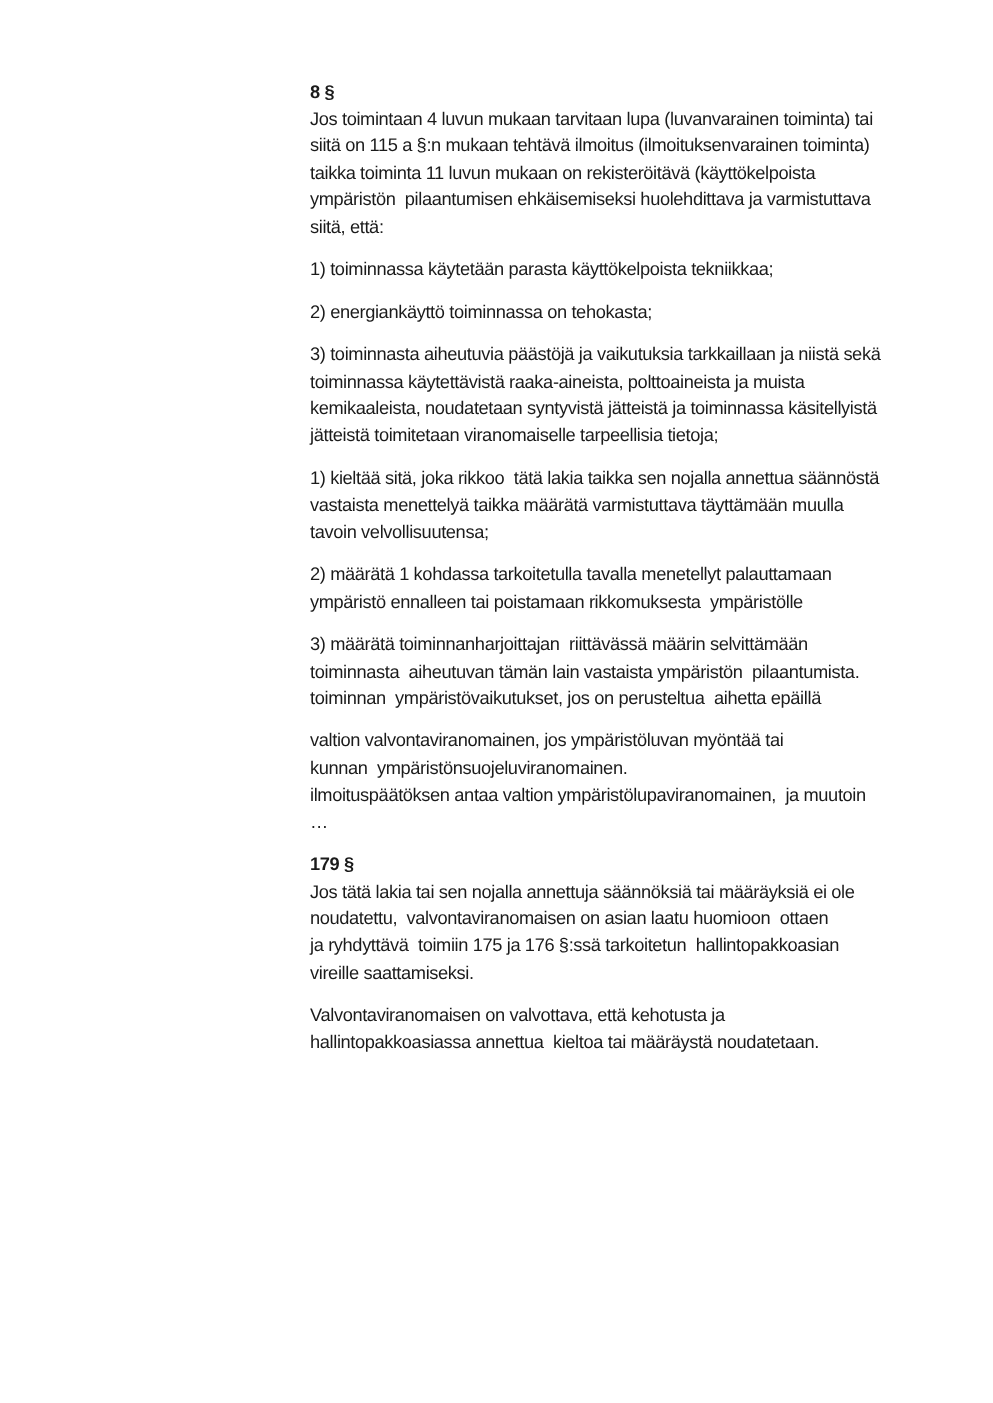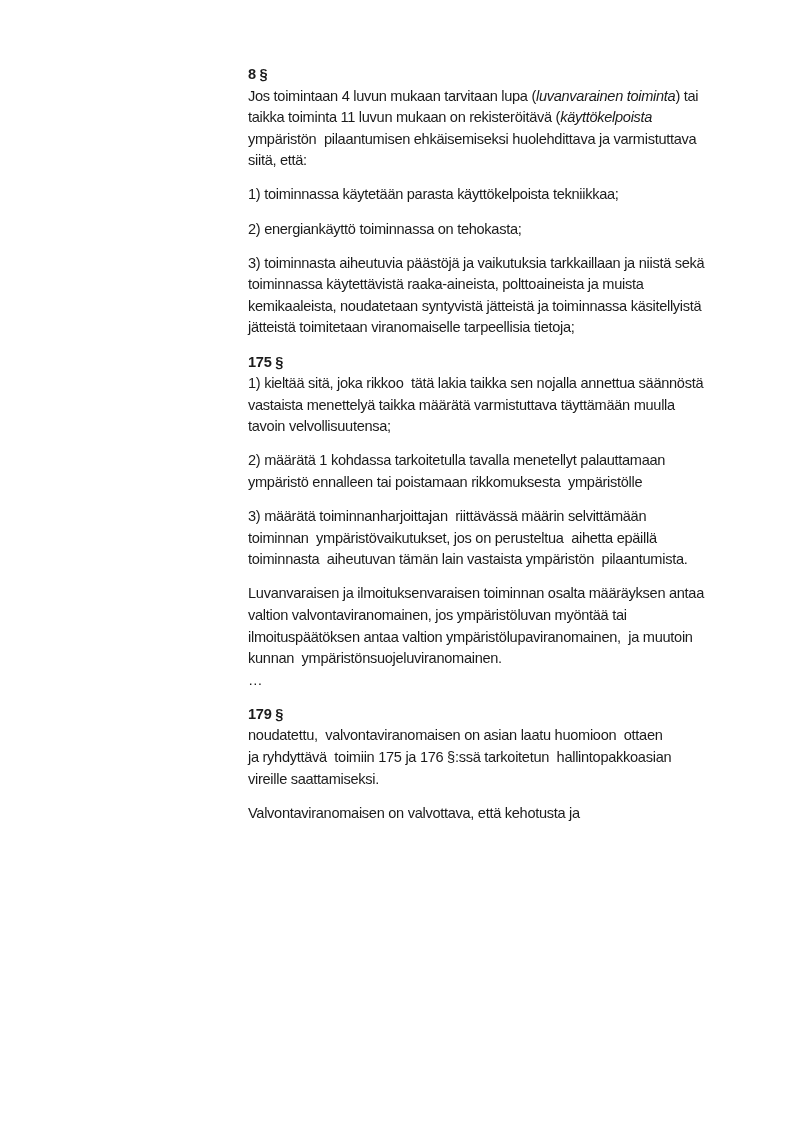--- a/index.html
+++ b/index.html
@@ -29,78 +29,76 @@
     margin: 0 0 12.5px 0;
   }
   .block.heading {
     font-weight: 700;
     margin-bottom: 0;
   }
   .line {
     white-space: pre;
   }
   .it {
-    font-style: italic;
   }
 </style>
 </head>
 <body>
 
 <div class="page">
   <div class="doc">
       <div class="block heading">
         <div class="line"><span>8 §</span></div>
       </div>
       <div class="block">
         <div class="line"><span>Jos toimintaan 4 luvun mukaan tarvitaan lupa (</span><span class="it">luvanvarainen toiminta</span><span>) tai</span></div>
+        <div class="line"><span>siitä on 115 a §:n mukaan tehtävä ilmoitus (</span><span class="it">ilmoituksenvarainen toiminta</span><span>)</span></div>
         <div class="line"><span>taikka toiminta 11 luvun mukaan on rekisteröitävä (</span><span class="it">käyttökelpoista</span></div>
         <div class="line"><span>ympäristön  pilaantumisen ehkäisemiseksi huolehdittava ja varmistuttava</span></div>
         <div class="line"><span>siitä, että:</span></div>
       </div>
       <div class="block">
         <div class="line"><span>1) toiminnassa käytetään parasta käyttökelpoista tekniikkaa;</span></div>
       </div>
       <div class="block">
         <div class="line"><span>2) energiankäyttö toiminnassa on tehokasta;</span></div>
       </div>
       <div class="block">
         <div class="line"><span>3) toiminnasta aiheutuvia päästöjä ja vaikutuksia tarkkaillaan ja niistä sekä</span></div>
         <div class="line"><span>toiminnassa käytettävistä raaka-aineista, polttoaineista ja muista</span></div>
         <div class="line"><span>kemikaaleista, noudatetaan syntyvistä jätteistä ja toiminnassa käsitellyistä</span></div>
         <div class="line"><span>jätteistä toimitetaan viranomaiselle tarpeellisia tietoja;</span></div>
       </div>
-      <div class="block heading">
-        <div class="line"><span>175 §</span></div>
-      </div>
       <div class="block">
         <div class="line"><span>1) kieltää sitä, joka rikkoo  tätä lakia taikka sen nojalla annettua säännöstä</span></div>
         <div class="line"><span>vastaista menettelyä taikka määrätä varmistuttava täyttämään muulla</span></div>
         <div class="line"><span>tavoin velvollisuutensa;</span></div>
       </div>
       <div class="block">
         <div class="line"><span>2) määrätä 1 kohdassa tarkoitetulla tavalla menetellyt palauttamaan</span></div>
         <div class="line"><span>ympäristö ennalleen tai poistamaan rikkomuksesta  ympäristölle</span></div>
       </div>
       <div class="block">
         <div class="line"><span>3) määrätä toiminnanharjoittajan  riittävässä määrin selvittämään</span></div>
+        <div class="line"><span>toiminnasta  aiheutuvan tämän lain vastaista ympäristön  pilaantumista.</span></div>
         <div class="line"><span>toiminnan  ympäristövaikutukset, jos on perusteltua  aihetta epäillä</span></div>
-        <div class="line"><span>toiminnasta  aiheutuvan tämän lain vastaista ympäristön  pilaantumista.</span></div>
       </div>
       <div class="block">
-        <div class="line"><span>Luvanvaraisen ja ilmoituksenvaraisen toiminnan osalta määräyksen antaa</span></div>
         <div class="line"><span>valtion valvontaviranomainen, jos ympäristöluvan myöntää tai</span></div>
+        <div class="line"><span>kunnan  ympäristönsuojeluviranomainen.</span></div>
         <div class="line"><span>ilmoituspäätöksen antaa valtion ympäristölupaviranomainen,  ja muutoin</span></div>
-        <div class="line"><span>kunnan  ympäristönsuojeluviranomainen.</span></div>
         <div class="line"><span>…</span></div>
       </div>
       <div class="block heading">
         <div class="line"><span>179 §</span></div>
       </div>
       <div class="block">
+        <div class="line"><span>Jos tätä lakia tai sen nojalla annettuja säännöksiä tai määräyksiä ei ole</span></div>
         <div class="line"><span>noudatettu,  valvontaviranomaisen on asian laatu huomioon  ottaen</span></div>
         <div class="line"><span>ja ryhdyttävä  toimiin 175 ja 176 §:ssä tarkoitetun  hallintopakkoasian</span></div>
         <div class="line"><span>vireille saattamiseksi.</span></div>
       </div>
       <div class="block">
         <div class="line"><span>Valvontaviranomaisen on valvottava, että kehotusta ja</span></div>
+        <div class="line"><span>hallintopakkoasiassa annettua  kieltoa tai määräystä noudatetaan.</span></div>
       </div>
     </div>
 </div>
 
 </body></html>

